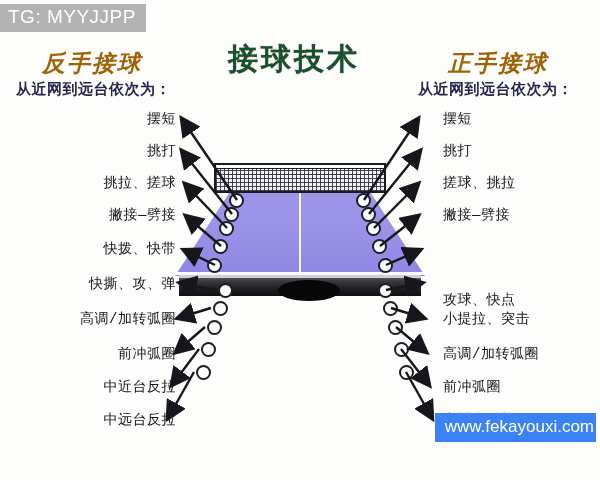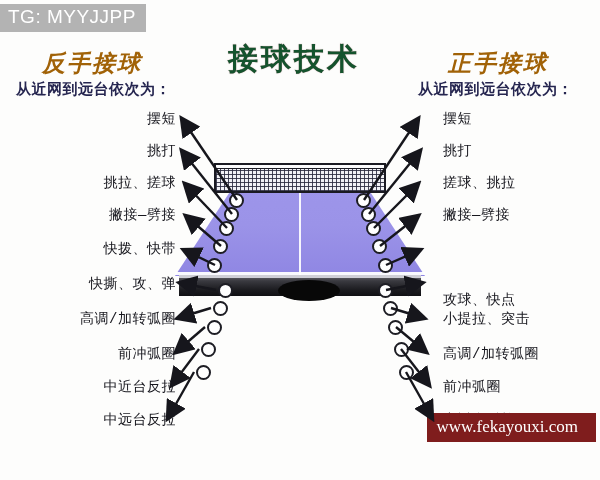--- a/index.html
+++ b/index.html
@@ -18,23 +18,23 @@
     background:#b3b3b3; color:#ffffff;
     font-size:19px; letter-spacing:.5px;
     padding:2px 10px 4px 8px;
     font-family:"Liberation Sans",sans-serif;
     white-space:nowrap;
   }
 
   
   .watermark{
     position:absolute; right:4px; bottom:12px;
-    background:#7f1d1d; color:#ffffff;
-    font-size:17px; padding:4px 18px 5px 10px;
-    font-family:Liberation Serif, serif;
+    background:#3b82f6; color:#ffffff;
+    font-size:17px; padding:4px 2px 5px 10px;
+    font-family:Liberation Sans, sans-serif;
     white-space:nowrap;
   }
 
   
   .main-title{
     position:absolute; left:228px; top:39px;
     font-size:30px; font-weight:bold; color:#14532d;
     letter-spacing:3px;
     text-shadow:0 0 1px rgba(120,30,40,.55);
     font-family:"DejaVu Sans",sans-serif;

